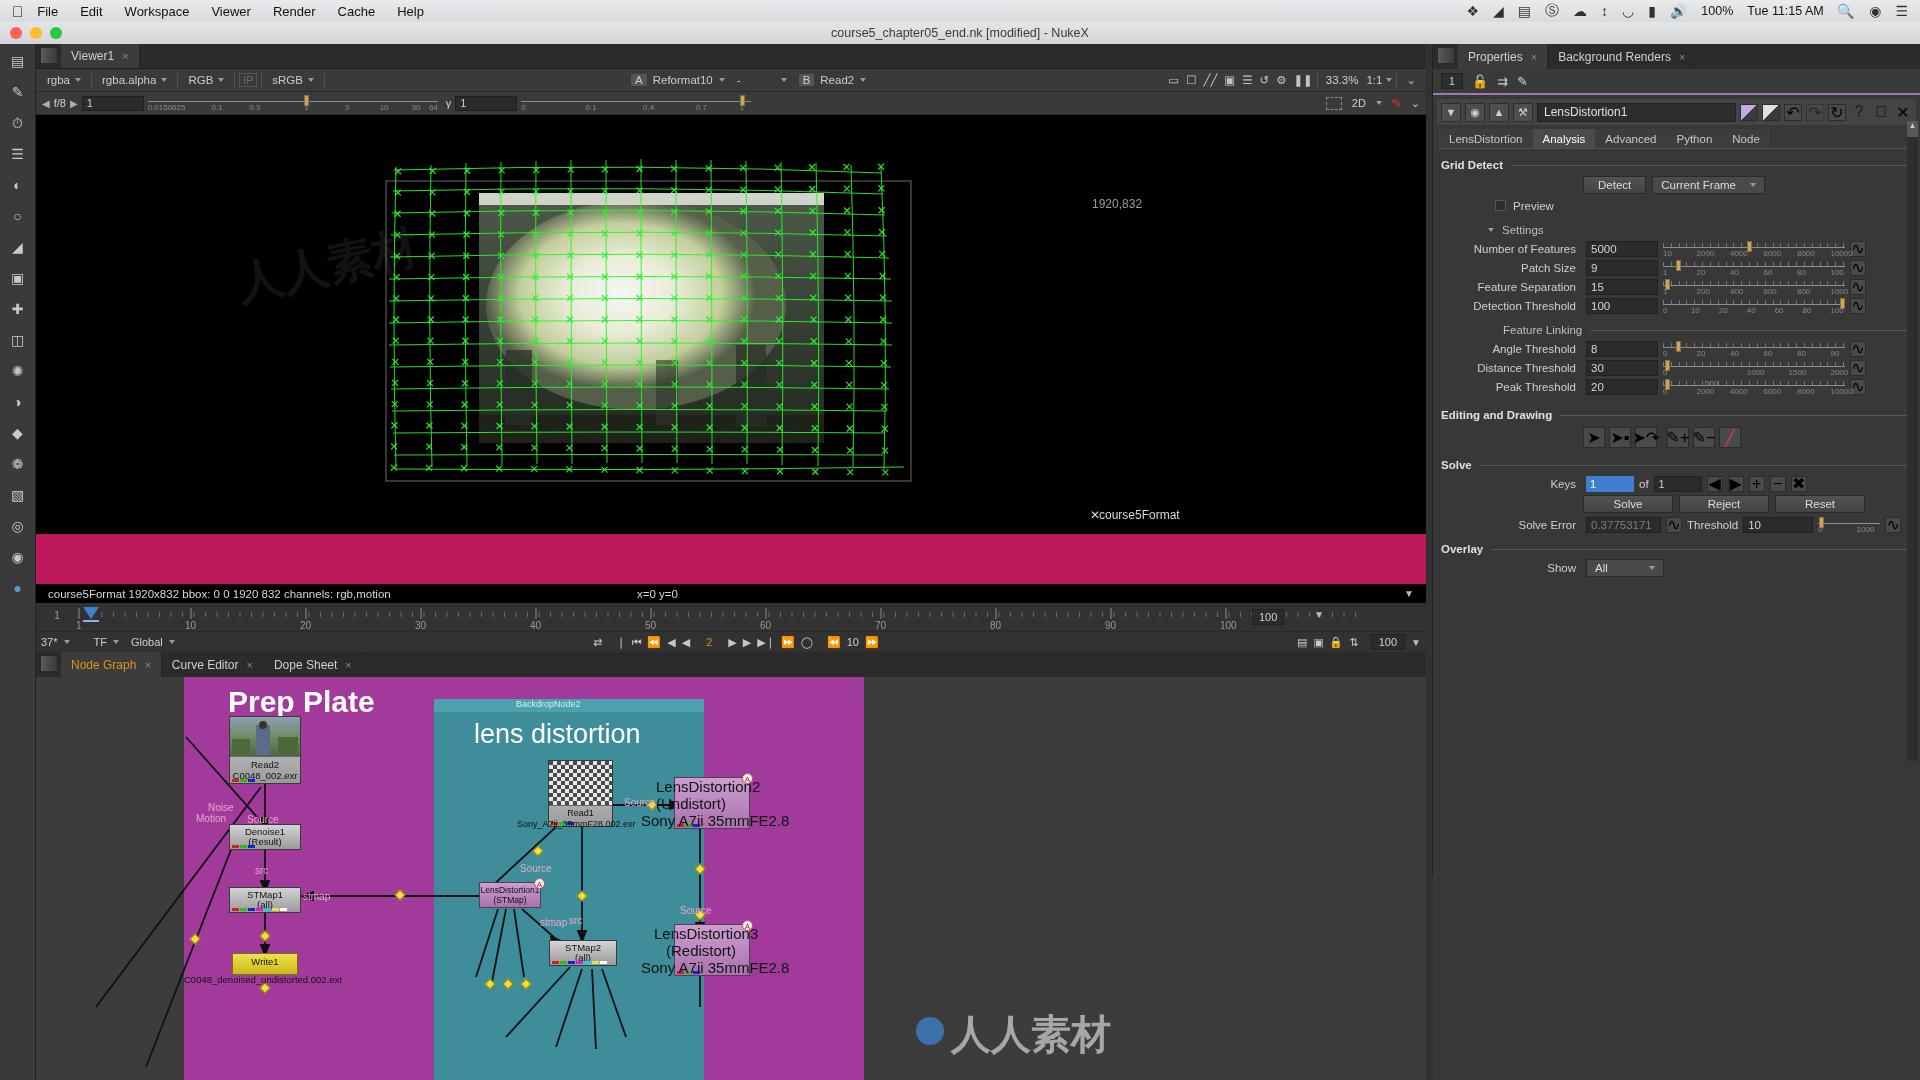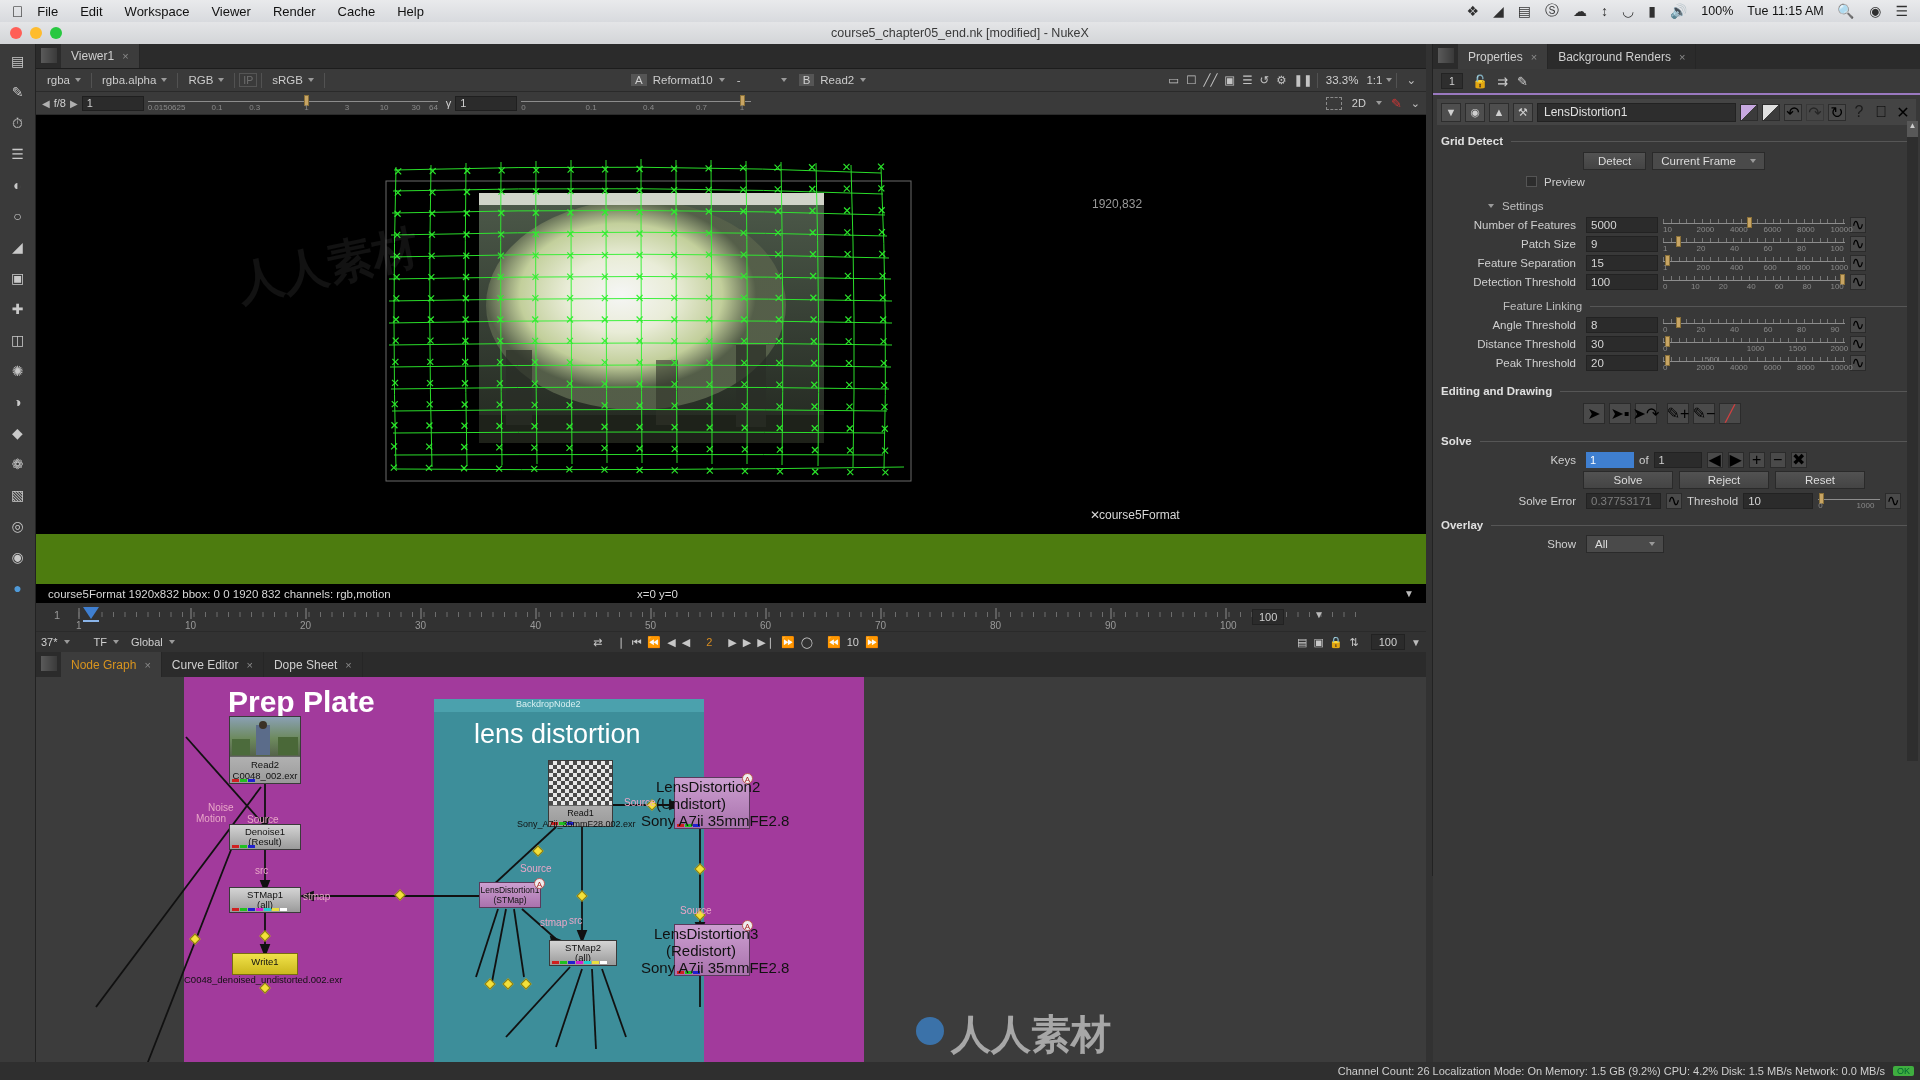--- a/index.html
+++ b/index.html
@@ -70,21 +70,21 @@
     min-width:62px; color:#cfcfcf; font-size:11px; padding:0 4px;
     display:flex; align-items:center; }
   .slider { position:relative; height:16px; flex:0 0 auto; }
   .slider .track { position:absolute; top:6px; left:0; right:0; height:1px; background:#8d8d8d; }
   .slider .tick { position:absolute; top:2px; width:1px; height:4px; background:#777; }
   .slider .lbl { position:absolute; top:8px; font-size:8px; color:#8a8a8a; }
   .slider .knob { position:absolute; top:0px; width:5px; height:11px;
     background:#c8a564; border:1px solid #8a7038; }
 
   .vstage { position:relative; height:calc(608px - 25px - 23px - 23px - 19px - 49px);
-    background:#4d7c0f; overflow:hidden; }
+    background:#be185d; overflow:hidden; }
   .vinfo { height:19px; background:#000; display:flex; align-items:center;
     padding:0 12px; font-size:11.5px; color:#d8d8d8; gap:0; }
   .vinfo .coord { margin-left:auto; margin-right:480px; }
   .vinfo .dd { margin-left:auto; }
 
   .timeline { height:49px; background:#323232; position:relative; }
   .tl-top { height:29px; position:relative; border-bottom:1px solid #2a2a2a; }
   .tl-bot { height:20px; display:flex; align-items:center; gap:6px; padding:0 5px;
     font-size:11px; color:#cfcfcf; }
 
@@ -1098,33 +1098,40 @@
         <div class="nhicon" style="background:linear-gradient(135deg,#c7a8e0 50%,#3b3b3b 50%)"></div>
         <div class="nhicon" style="background:linear-gradient(135deg,#e0e0e0 50%,#3b3b3b 50%)"></div>
         <div class="nhicon">↶</div>
         <div class="nhicon" style="opacity:.45">↷</div>
         <div class="nhicon">↻</div>
         <div class="nhicon" style="border:none;background:none;opacity:.6">?</div>
         <div class="nhicon" style="border:none;background:none">⎕</div>
         <div class="nhicon" style="border:none;background:none">✕</div>
       </div>
 
+      <div class="ntabs">
+        <div class="ntab">LensDistortion</div>
+        <div class="ntab active">Analysis</div>
+        <div class="ntab">Advanced</div>
+        <div class="ntab">Python</div>
+        <div class="ntab">Node</div>
+      </div>
 
       <div class="sectitle">
         <span>Grid Detect</span>
         <span class="rule"></span>
       </div>
       <div class="prow" style="margin-left:150px;gap:6px;height:20px">
         <div class="btn">Detect</div>
         <div class="dropdown">
           <span>Current Frame</span>
           <span class="caret"></span>
         </div>
       </div>
-      <div class="prow" style="margin-left:93px;gap:7px">
+      <div class="prow" style="margin-left:62px;gap:7px">
         <div class="chk"></div>
         <span style="font-size:11.5px;color:#cfcfcf">Preview</span>
       </div>
 
       <div class="sectitle sub" style="margin-left:55px">
         <span class="caret"></span>
         <span>Settings</span>
       </div>
       <div id="settings-rows">
           <div class="prow">
@@ -1689,17 +1696,13 @@
       <div class="plabel-pink" style="left:533px;top:238px">src</div>
       <div class="plabel-pink" style="left:504px;top:240px">stmap</div>
       <div class="plabel-pink" style="left:644px;top:228px">Source</div>
 
       <div style="position:absolute;left:880px;top:340px;width:28px;height:28px;border-radius:50%;
                   background:#3b7fc4;opacity:.8"></div>
       <div class="wm" style="left:915px;top:330px;font-size:40px;color:rgba(255,255,255,.55)">人人素材</div>
     </div>
   </div>
 
-  <div class="statusbar">
-    <span>Channel Count: 26  Localization Mode: On  Memory: 1.5 GB (9.2%)  CPU: 4.2%  Disk: 1.5 MB/s  Network: 0.0 MB/s</span>
-    <span class="okpill">OK</span>
-  </div>
 </div>
 
 </body></html>

